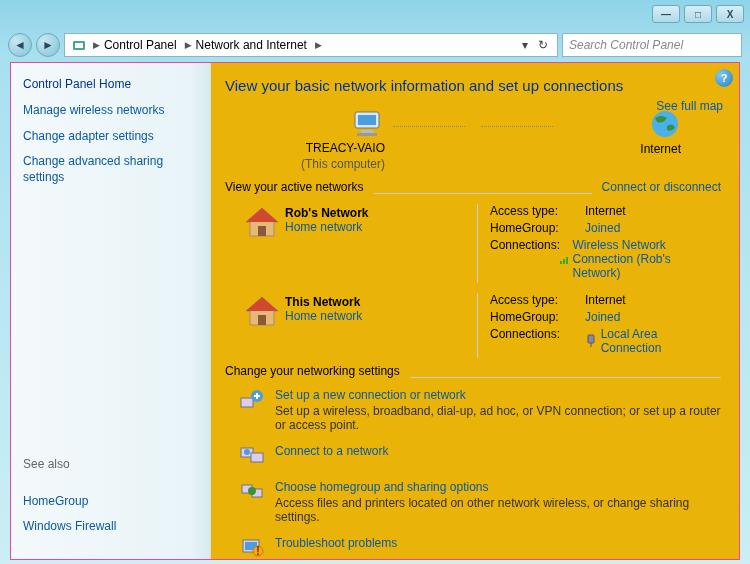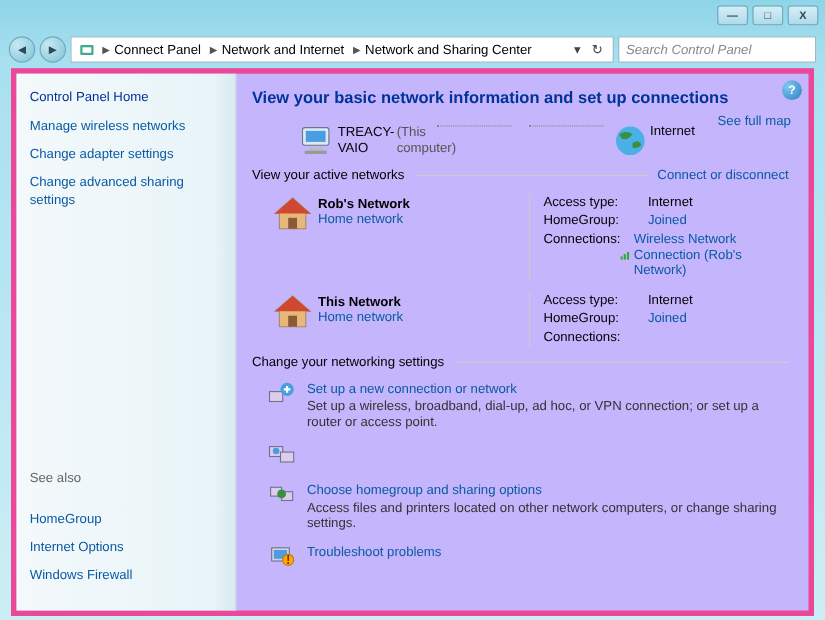--- a/index.html
+++ b/index.html
@@ -7,36 +7,36 @@
 .titlebar{height:28px;display:flex;justify-content:flex-end;align-items:center;padding:0 6px;gap:4px}
 .winbtn{width:28px;height:18px;background:linear-gradient(#d6eef8,#b0dae8);border:1px solid #6fa8bd;border-radius:3px;display:flex;align-items:center;justify-content:center;font-size:10px;color:#2a4a5a;font-weight:bold}
 .navbar{height:34px;display:flex;align-items:center;padding:0 8px;gap:4px}
 .navbtn{width:24px;height:24px;border-radius:50%;background:radial-gradient(circle at 30% 30%,#c8e8f2,#7fc4d8);border:1px solid #6fa8bd;display:flex;align-items:center;justify-content:center;color:#2a4a5a}
 .addrbar{flex:1;height:24px;background:#fff;border:1px solid #8ab4c8;display:flex;align-items:center;padding:0 6px;gap:4px;position:relative}
 .crumb{color:#000;display:flex;align-items:center;gap:4px;padding:1px 2px}
 .crumb .arr{color:#555;font-size:9px}
 .addr-tools{display:flex;align-items:center;gap:4px;margin-left:auto}
 .addr-tools span{color:#444;padding:0 3px}
 .searchbar{width:180px;height:24px;background:#fff;border:1px solid #8ab4c8;display:flex;align-items:center;padding:0 6px;color:#888;font-style:italic}
-.content{position:absolute;top:62px;left:10px;right:10px;bottom:4px;background:#c4b5fd;border:5px solid #ec4899;display:flex}
+.content{position:absolute;top:62px;left:10px;right:10px;bottom:4px;background:#eab308;border:1px solid #ec4899;display:flex}
 .sidebar{width:200px;background:linear-gradient(90deg,#f4f9fb 0%,#e8f4f8 90%,#d8eaf0 100%);border-right:1px solid #d0e0e8;padding:14px 12px;display:flex;flex-direction:column}
 .sidebar .home{color:#003399;font-size:12px;margin-bottom:12px}
 .sidebar a{color:#0a5aa3;text-decoration:none;display:block;margin-bottom:10px;line-height:1.3;cursor:pointer}
 .sidebar .sep{flex:1}
 .sidebar .see{color:#666;margin-bottom:23px}
 .main{flex:1;padding:14px 18px 14px 14px;overflow:hidden;position:relative}
 .help{position:absolute;top:6px;right:6px;width:18px;height:18px;border-radius:50%;background:radial-gradient(circle at 30% 30%,#7fc8f0,#2a7fc0);color:#fff;display:flex;align-items:center;justify-content:center;font-weight:bold;font-size:11px}
-h1{color:#003399;font-size:15px;font-weight:bold;margin-bottom:14px}
+h1{color:#003399;font-size:15px;font-weight:normal;margin-bottom:14px}
 .maprow{display:flex;align-items:center;justify-content:space-between;margin-bottom:8px}
-.mapitem{display:flex;flex-direction:row;align-items:flex-start;gap:2px;width:120px}
+.mapitem{display:flex;flex-direction:column;align-items:flex-end;gap:2px;width:120px}
 .mapitem .lbl{color:#000}
 .mapitem .sub{color:#555}
 .mapline{flex:1;border-top:1px dotted #888;margin:0 8px;margin-bottom:28px}
 .fullmap{color:#0a5aa3;cursor:pointer;position:absolute;right:16px;top:36px}
-.section-hdr{color:#000;margin-top:6px;display:flex;align-items:center;gap:10px}
+.section-hdr{color:#000;margin-top:6px;display:flex;align-items:flex-end;gap:10px}
 .section-hdr .line{flex:1;border-top:1px solid #ccc}
 .section-hdr .action{color:#0a5aa3;cursor:pointer}
 .net{display:flex;margin:10px 0 6px 14px}
 .net .icon{width:46px;display:flex;align-items:flex-start;justify-content:center}
 .net .namecol{width:180px;padding-top:2px}
 .net .namecol b{display:block}
 .net .namecol a{color:#0a5aa3;text-decoration:none;cursor:pointer}
 .net .sep2{border-left:1px solid #ccc;margin:0 12px}
 .net .props{flex:1;font-size:12px}
 .net .props .row{display:flex;margin-bottom:3px}
@@ -64,50 +64,48 @@
   <div class="navbtn">►</div>
   <div class="addrbar">
     <span>
       <svg width="16" height="16">
           <rect x="2" y="4" width="12" height="9" fill="#4a8" rx="1"></rect>
           <rect x="4" y="6" width="8" height="5" fill="#fff"></rect>
         </svg>
     </span>
     <span class="crumb">
         <span class="arr">▶</span>
-        <span>Connect Panel</span>
+        <span>Control Panel</span>
       </span>
     <span class="crumb">
         <span class="arr">▶</span>
         <span>Network and Internet</span>
       </span>
     <span class="crumb">
         <span class="arr">▶</span>
-        <span>Network and Sharing Center</span>
       </span>
     <div class="addr-tools">
       <span>▾</span>
       <span>↻</span>
     </div>
   </div>
   <div class="searchbar">
     <span>Search Control Panel</span>
   </div>
 </div>
 
 <div class="content">
   <div class="sidebar">
     <div class="home">Control Panel Home</div>
     <a>Manage wireless networks</a>
     <a>Change adapter settings</a>
     <a>Change advanced sharing settings</a>
     <div class="sep"></div>
     <div class="see">See also</div>
     <a>HomeGroup</a>
-    <a>Internet Options</a>
     <a>Windows Firewall</a>
   </div>
 
   <div class="main">
     <div class="help">?</div>
     <h1>View your basic network information and set up connections</h1>
     <span class="fullmap">See full map</span>
 
     <div class="maprow" style="padding:0 40px">
       <div class="mapitem">
@@ -196,20 +194,27 @@
        <div class="row">
               <span class="k">Access type:</span>
               <span class="v plain">Internet</span>
             </div>
        <div class="row">
               <span class="k">HomeGroup:</span>
               <span class="v">Joined</span>
             </div>
        <div class="row">
               <span class="k">Connections:</span>
+              <span class="v">
+                <svg width="12" height="14">
+                  <rect x="3" y="1" width="6" height="8" rx="1" fill="#88a" stroke="#556"></rect>
+                  <line x1="6" y1="9" x2="6" y2="13" stroke="#556"></line>
+                </svg>
+                <span>Local Area Connection</span>
+              </span>
             </div>
      </div>
    </div>
       </div>
 
     <div class="section-hdr settings">
       <span>Change your networking settings</span>
       <div class="line"></div>
     </div>
     <div id="setlist">
@@ -228,33 +233,34 @@
    </div>
         <div class="setitem">
      <div class="ic">
             <svg width="26" height="22">
               <rect x="2" y="4" width="12" height="9" fill="#dce" stroke="#678"></rect>
               <rect x="12" y="9" width="12" height="9" fill="#dce" stroke="#678"></rect>
               <circle cx="8" cy="8" r="3" fill="#4a9de0"></circle>
             </svg>
           </div>
      <div class="txt">
+       <a>Connect to a network</a>
      </div>
    </div>
         <div class="setitem">
      <div class="ic">
             <svg width="26" height="22">
               <rect x="3" y="5" width="10" height="8" fill="#dce" stroke="#678"></rect>
               <rect x="13" y="9" width="10" height="8" fill="#dce" stroke="#678"></rect>
               <circle cx="13" cy="11" r="4" fill="#3a9040"></circle>
             </svg>
           </div>
      <div class="txt">
        <a>Choose homegroup and sharing options</a>
-       <div class="d">Access files and printers located on other network computers, or change sharing settings.</div>
+       <div class="d">Access files and printers located on other network wireless, or change sharing settings.</div>
      </div>
    </div>
         <div class="setitem">
      <div class="ic">
             <svg width="26" height="22">
               <rect x="4" y="4" width="16" height="12" fill="#dce" stroke="#678"></rect>
               <rect x="6" y="6" width="12" height="8" fill="#4a9de0"></rect>
               <circle cx="19" cy="15" r="5" fill="#fa0" stroke="#c70"></circle>
               <text x="19" y="19" text-anchor="middle" fill="#830" font-size="8" font-weight="bold">!</text>
             </svg>

